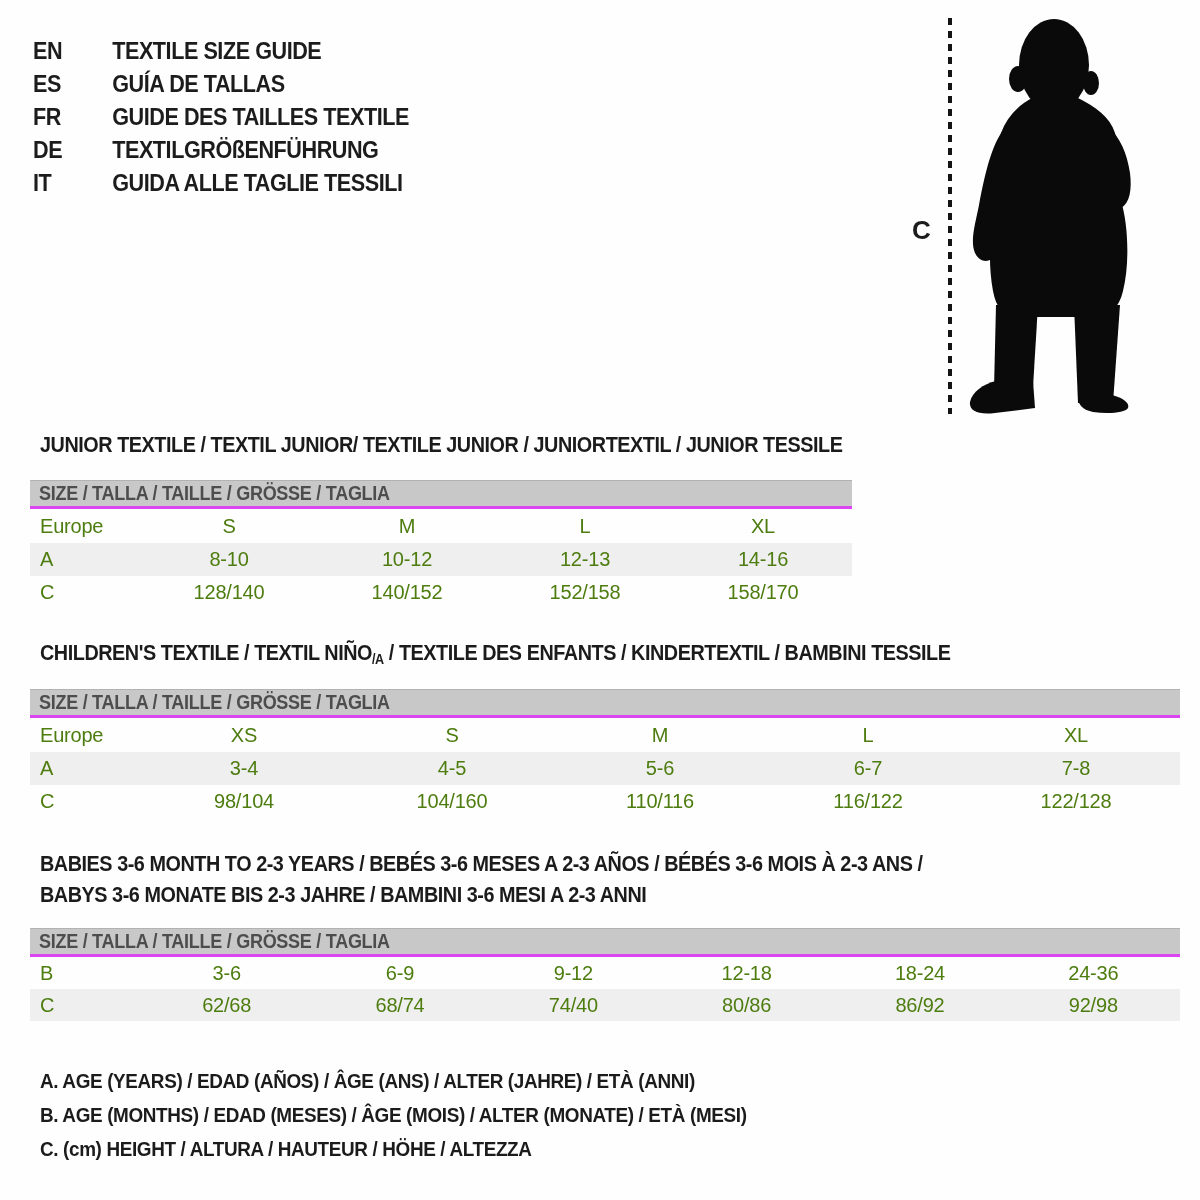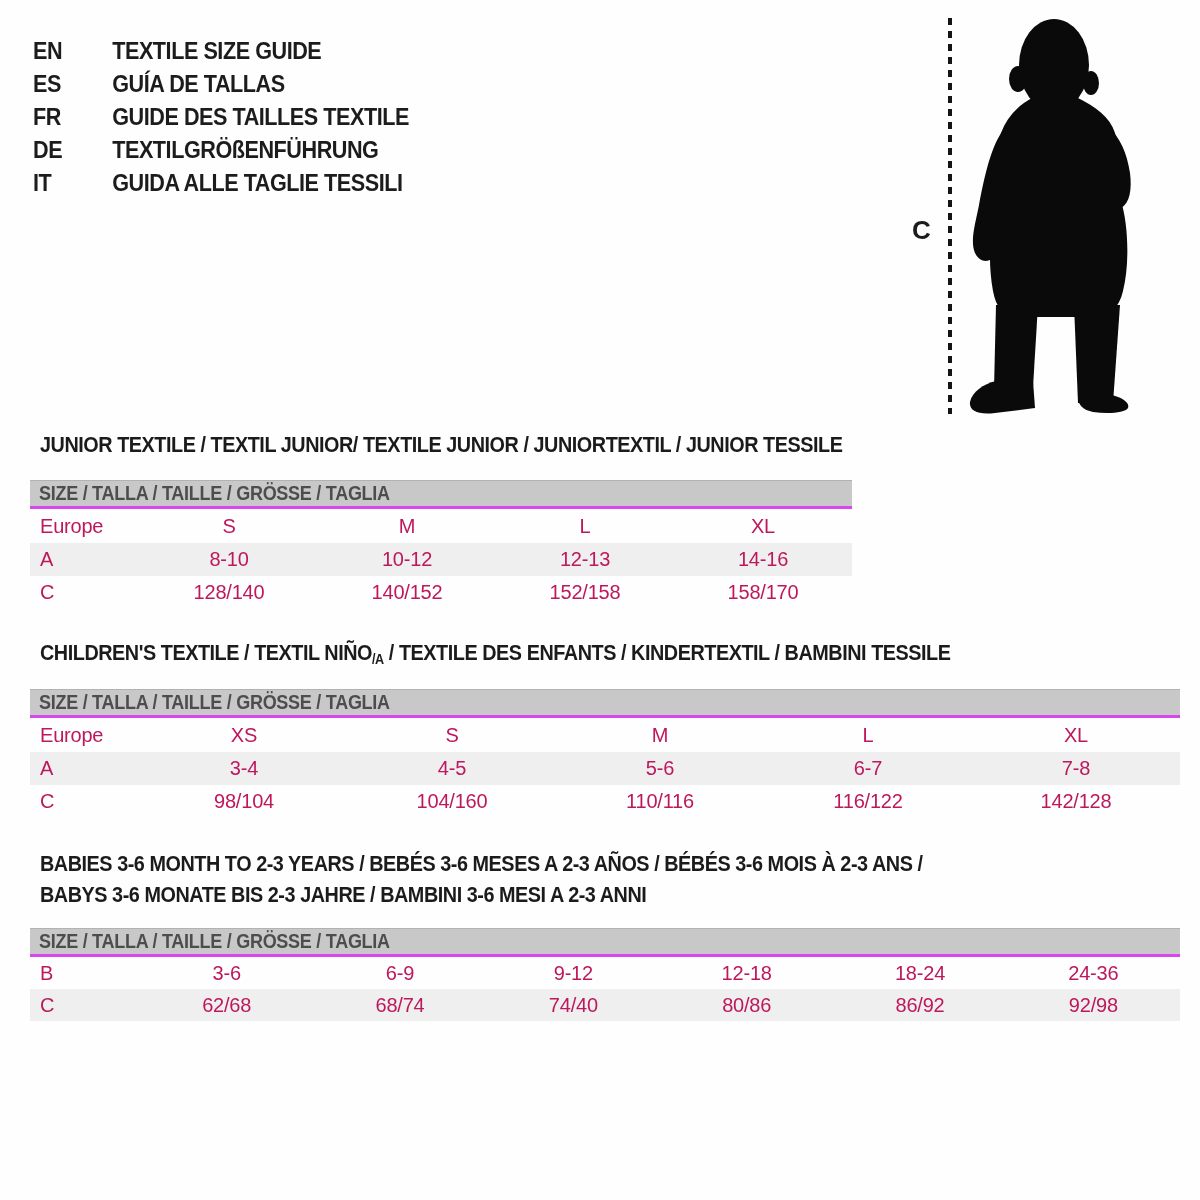--- a/index.html
+++ b/index.html
@@ -27,21 +27,21 @@
   .heading{position:absolute;left:40px;font-weight:700;font-size:22px;letter-spacing:-0.5px;white-space:nowrap;color:#1b1b1b;}
   .subscript{font-size:14px;vertical-align:-4px;font-weight:700;}
   
   .sg-table{position:absolute;left:30px;}
   .size-bar{
     height:29px;background:#c8c8c8;
     border-top:1px solid #b2b2b2;border-bottom:3px solid #d946ef;
     box-sizing:border-box;display:flex;align-items:center;padding-left:9px;
   }
   .size-bar span{font-weight:700;font-size:20px;color:#4d4d4d;letter-spacing:-0.3px;white-space:nowrap;}
-  .t-row{display:flex;align-items:center;font-size:20px;color:#be185d;letter-spacing:-0.2px;justify-content:center;}
+  .t-row{display:flex;align-items:center;font-size:20px;color:#4d7c0f;letter-spacing:-0.2px;}
   .t-row.header{height:34px;}
   .t-row.body{height:33px;}
   .t-row.shaded{background:#efefef;}
   .t-label{width:110px;flex:0 0 110px;padding-left:10px;box-sizing:border-box;}
   .t-cell{flex:1;text-align:center;}
   
   .footnotes{position:absolute;left:40px;top:1064px;}
   .footnote-line{font-weight:700;font-size:21px;letter-spacing:-0.4px;line-height:34px;white-space:nowrap;color:#1b1b1b;}
 </style>
 </head>
@@ -139,21 +139,21 @@
       <span class="t-cell">5-6</span>
       <span class="t-cell">6-7</span>
       <span class="t-cell">7-8</span>
     </div>
     <div class="t-row body">
       <span class="t-label">C</span>
       <span class="t-cell">98/104</span>
       <span class="t-cell">104/160</span>
       <span class="t-cell">110/116</span>
       <span class="t-cell">116/122</span>
-      <span class="t-cell">142/128</span>
+      <span class="t-cell">122/128</span>
     </div>
   </div>
 
   <div class="heading cond" style="top:848px;line-height:31px;">BABIES 3-6 MONTH TO 2-3 YEARS / BEBÉS 3-6 MESES A 2-3 AÑOS / BÉBÉS 3-6 MOIS À 2-3 ANS /</div>
   <div class="heading cond" style="top:879px;line-height:31px;">BABYS 3-6 MONATE BIS 2-3 JAHRE / BAMBINI 3-6 MESI A 2-3 ANNI</div>
   <div class="sg-table" style="top:928px;width:1150px;">
     <div class="size-bar">
       <span class="cond">SIZE / TALLA / TAILLE / GRÖSSE / TAGLIA</span>
     </div>
     <div class="t-row body" style="height:32px;">
@@ -169,14 +169,19 @@
       <span class="t-label">C</span>
       <span class="t-cell">62/68</span>
       <span class="t-cell">68/74</span>
       <span class="t-cell">74/40</span>
       <span class="t-cell">80/86</span>
       <span class="t-cell">86/92</span>
       <span class="t-cell">92/98</span>
     </div>
   </div>
 
+  <div class="footnotes">
+    <div class="footnote-line cond">A. AGE (YEARS) / EDAD (AÑOS) / ÂGE (ANS) / ALTER (JAHRE) / ETÀ (ANNI)</div>
+    <div class="footnote-line cond">B. AGE (MONTHS) / EDAD (MESES) / ÂGE (MOIS) / ALTER (MONATE) / ETÀ (MESI)</div>
+    <div class="footnote-line cond">C. (cm) HEIGHT / ALTURA / HAUTEUR / HÖHE / ALTEZZA</div>
+  </div>
 
 </div>
 
 </body></html>

